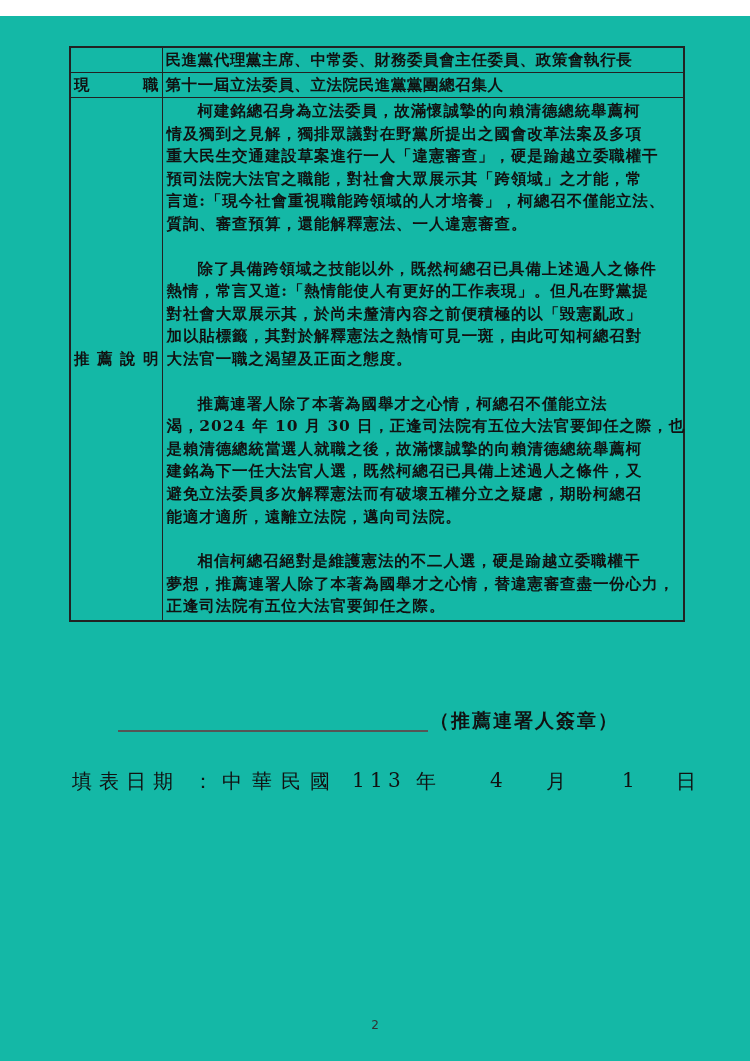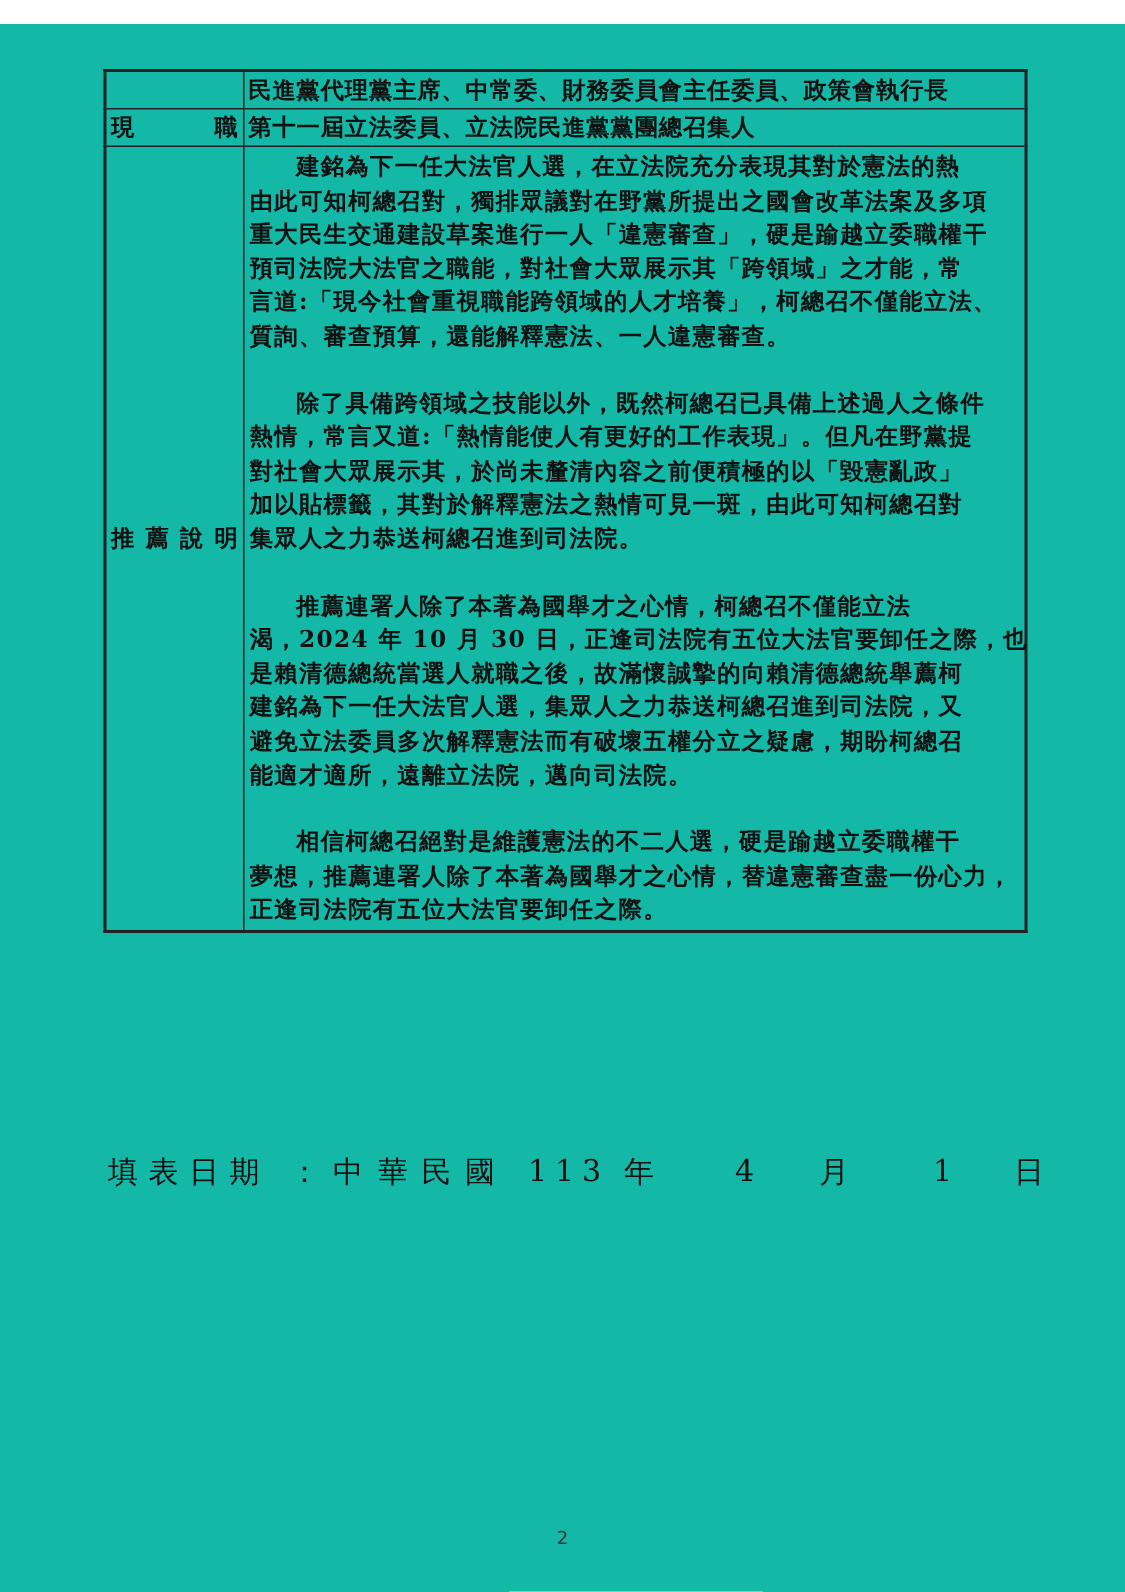--- a/index.html
+++ b/index.html
@@ -71,56 +71,60 @@
         <div class="label">
           <span>推</span>
           <span>薦</span>
           <span>說</span>
           <span>明</span>
         </div>
       </td>
       <td>
         <div class="desc">
           <p class="para">
-            <span class="para-line">建銘為下一任大法官人選，在立法院充分表現其對於憲法的熱</span>
-            <span class="para-line" style="text-indent:0">由此可知柯總召對，獨排眾議對在野黨所提出之國會改革法案及多項</span>
+            <span class="para-line">柯建銘總召身為立法委員，故滿懷誠摯的向賴清德總統舉薦柯</span>
+            <span class="para-line" style="text-indent:0">情及獨到之見解，獨排眾議對在野黨所提出之國會改革法案及多項</span>
             <span class="para-line" style="text-indent:0">重大民生交通建設草案進行一人「違憲審查」，硬是踰越立委職權干</span>
             <span class="para-line" style="text-indent:0">預司法院大法官之職能，對社會大眾展示其「跨領域」之才能，常</span>
             <span class="para-line" style="text-indent:0">言道:「現今社會重視職能跨領域的人才培養」，柯總召不僅能立法、</span>
             <span class="para-line" style="text-indent:0">質詢、審查預算，還能解釋憲法、一人違憲審查。</span>
           </p>
           <div class="para-gap"></div>
           <p class="para">
             <span class="para-line">除了具備跨領域之技能以外，既然柯總召已具備上述過人之條件</span>
             <span class="para-line" style="text-indent:0">熱情，常言又道:「熱情能使人有更好的工作表現」。但凡在野黨提</span>
             <span class="para-line" style="text-indent:0">對社會大眾展示其，於尚未釐清內容之前便積極的以「毀憲亂政」</span>
             <span class="para-line" style="text-indent:0">加以貼標籤，其對於解釋憲法之熱情可見一斑，由此可知柯總召對</span>
-            <span class="para-line" style="text-indent:0">集眾人之力恭送柯總召進到司法院。</span>
+            <span class="para-line" style="text-indent:0">大法官一職之渴望及正面之態度。</span>
           </p>
           <div class="para-gap"></div>
           <p class="para">
             <span class="para-line">推薦連署人除了本著為國舉才之心情，柯總召不僅能立法</span>
             <span class="para-line" style="text-indent:0">渴，2024 年 10 月 30 日，正逢司法院有五位大法官要卸任之際，也</span>
             <span class="para-line" style="text-indent:0">是賴清德總統當選人就職之後，故滿懷誠摯的向賴清德總統舉薦柯</span>
-            <span class="para-line" style="text-indent:0">建銘為下一任大法官人選，集眾人之力恭送柯總召進到司法院，又</span>
+            <span class="para-line" style="text-indent:0">建銘為下一任大法官人選，既然柯總召已具備上述過人之條件，又</span>
             <span class="para-line" style="text-indent:0">避免立法委員多次解釋憲法而有破壞五權分立之疑慮，期盼柯總召</span>
             <span class="para-line" style="text-indent:0">能適才適所，遠離立法院，邁向司法院。</span>
           </p>
           <div class="para-gap"></div>
           <p class="para">
             <span class="para-line">相信柯總召絕對是維護憲法的不二人選，硬是踰越立委職權干</span>
             <span class="para-line" style="text-indent:0">夢想，推薦連署人除了本著為國舉才之心情，替違憲審查盡一份心力，</span>
             <span class="para-line" style="text-indent:0">正逢司法院有五位大法官要卸任之際。</span>
           </p>
         </div>
       </td>
     </tr>
   </tbody>
     </table>
 
+  <div class="sig">
+    <div class="sig-line"></div>
+    <div class="sig-label">（推薦連署人簽章）</div>
+  </div>
 
   <div class="date">
     <span style="left:0px">填</span>
     <span style="left:27px">表</span>
     <span style="left:54px">日</span>
     <span style="left:81px">期</span>
     <span style="left:121px">：</span>
     <span style="left:150px">中</span>
     <span style="left:180px">華</span>
     <span style="left:209px">民</span>

